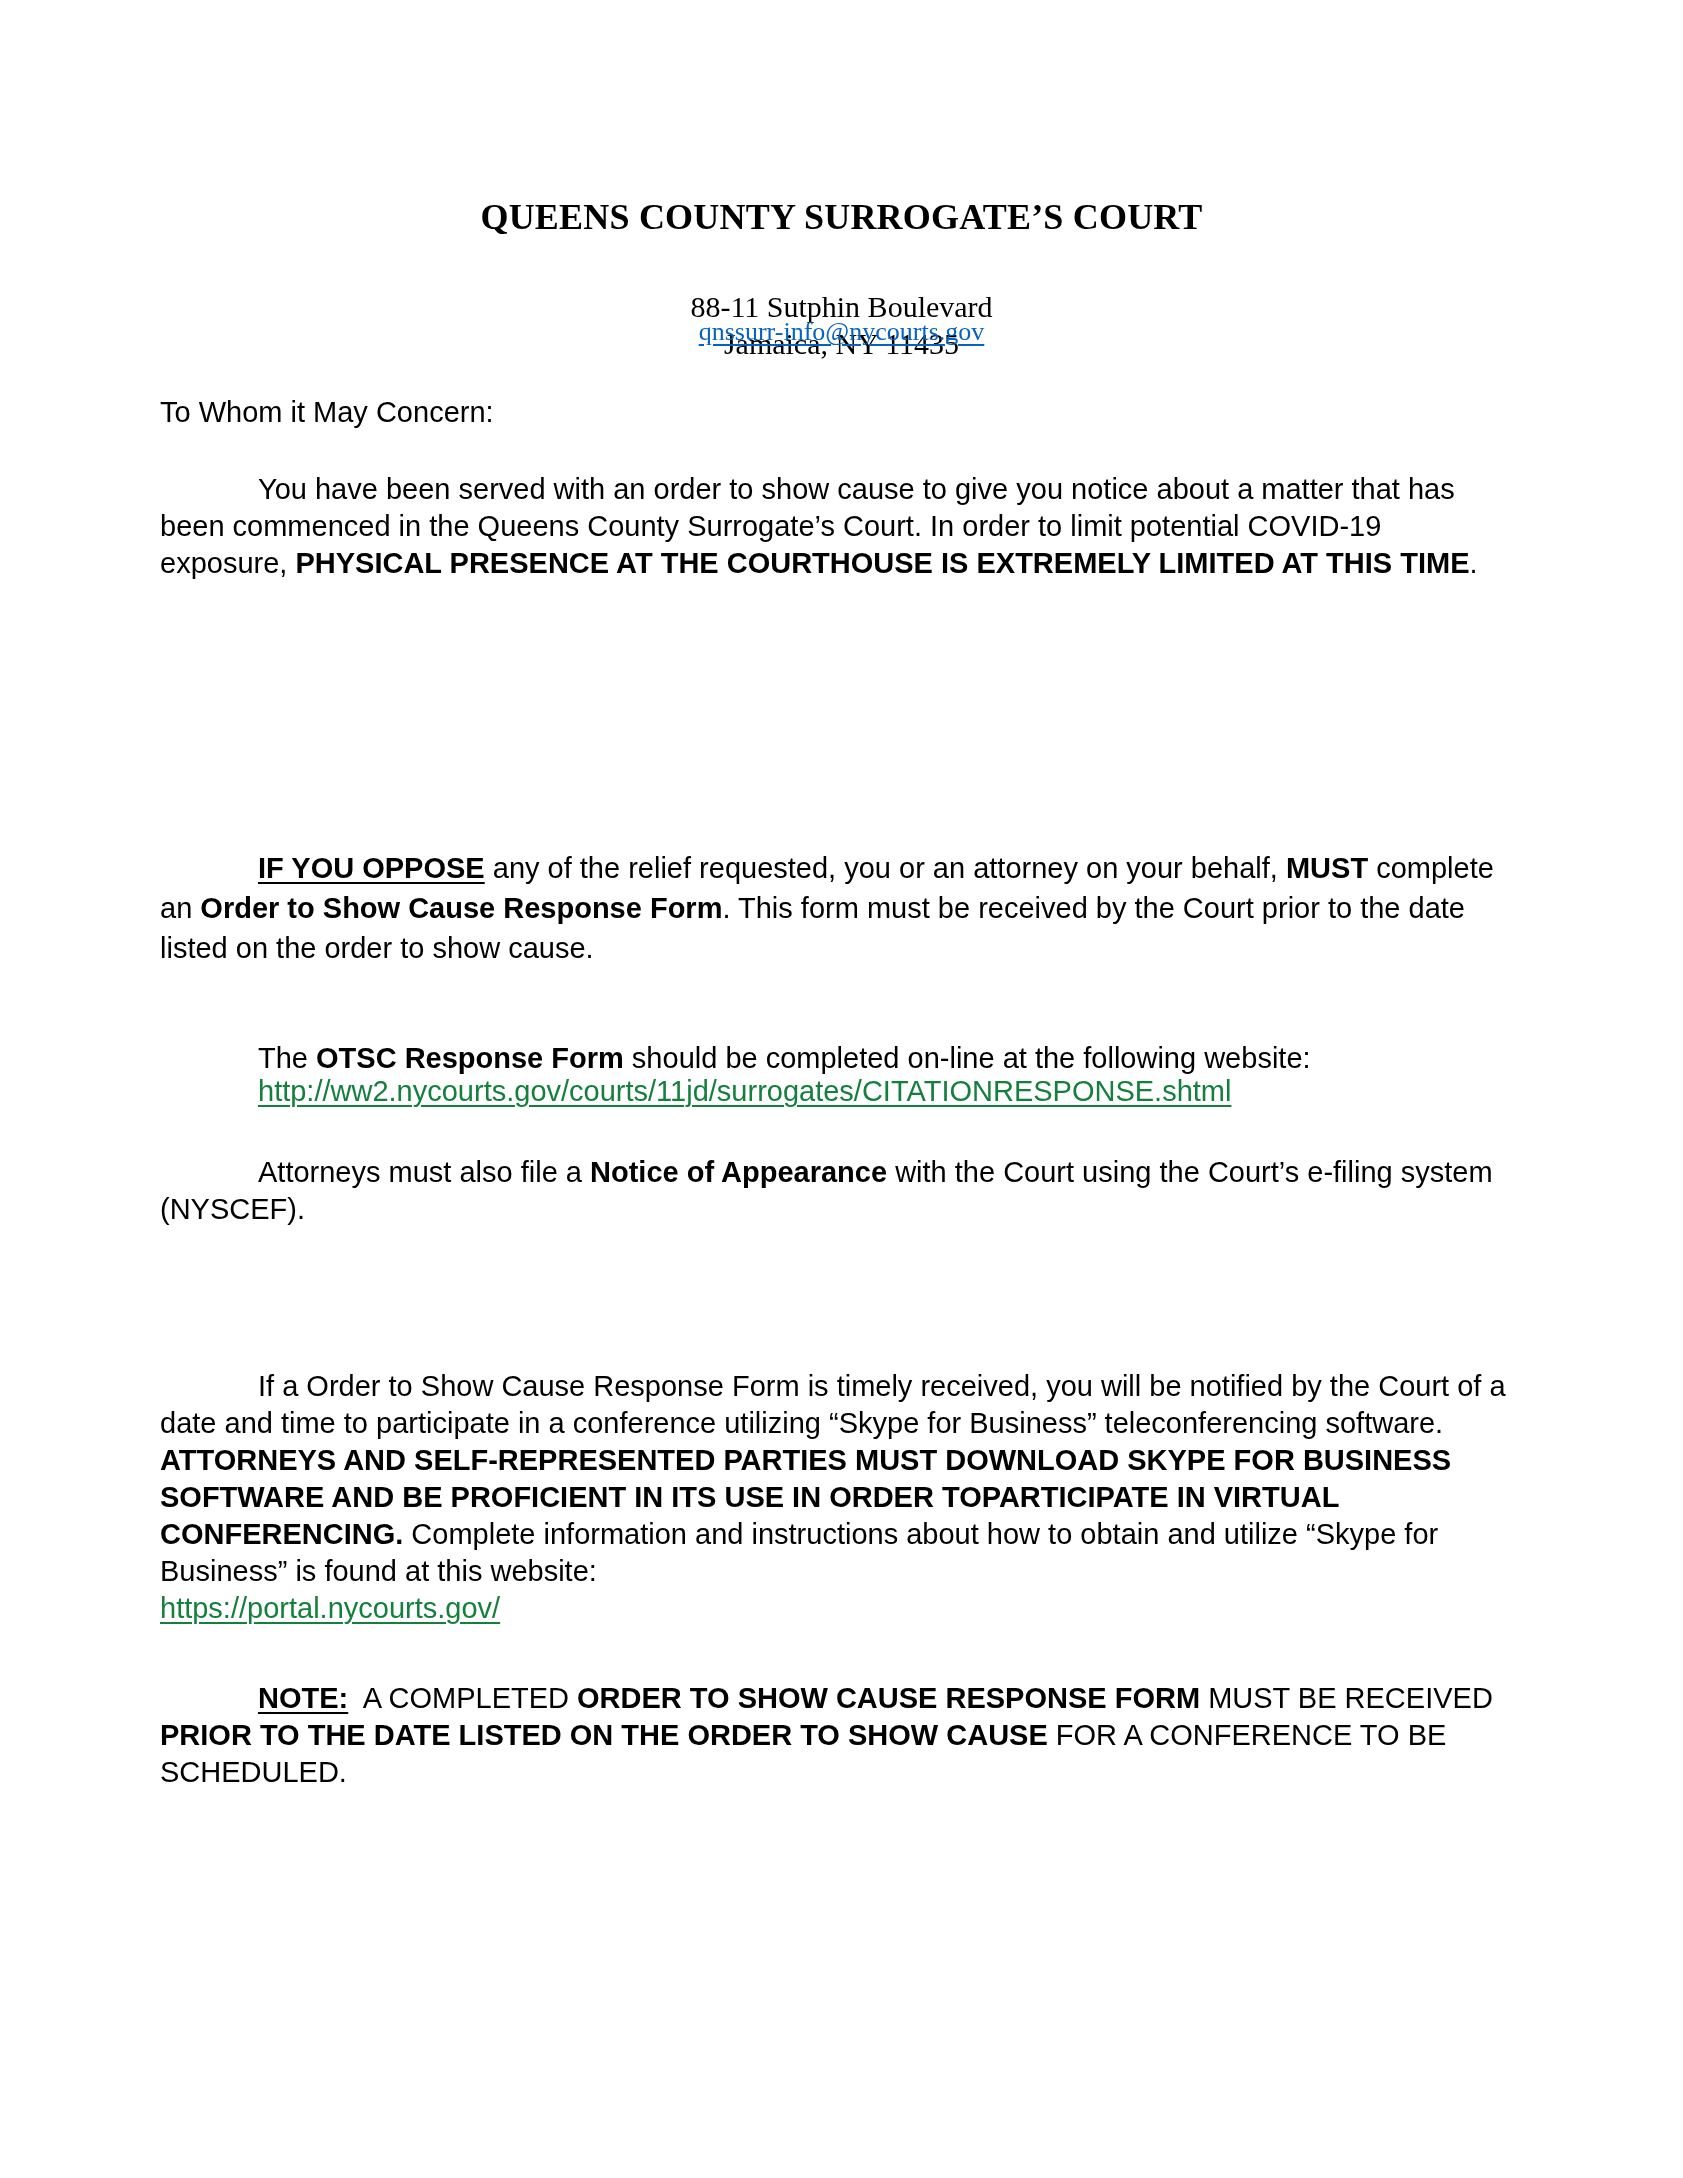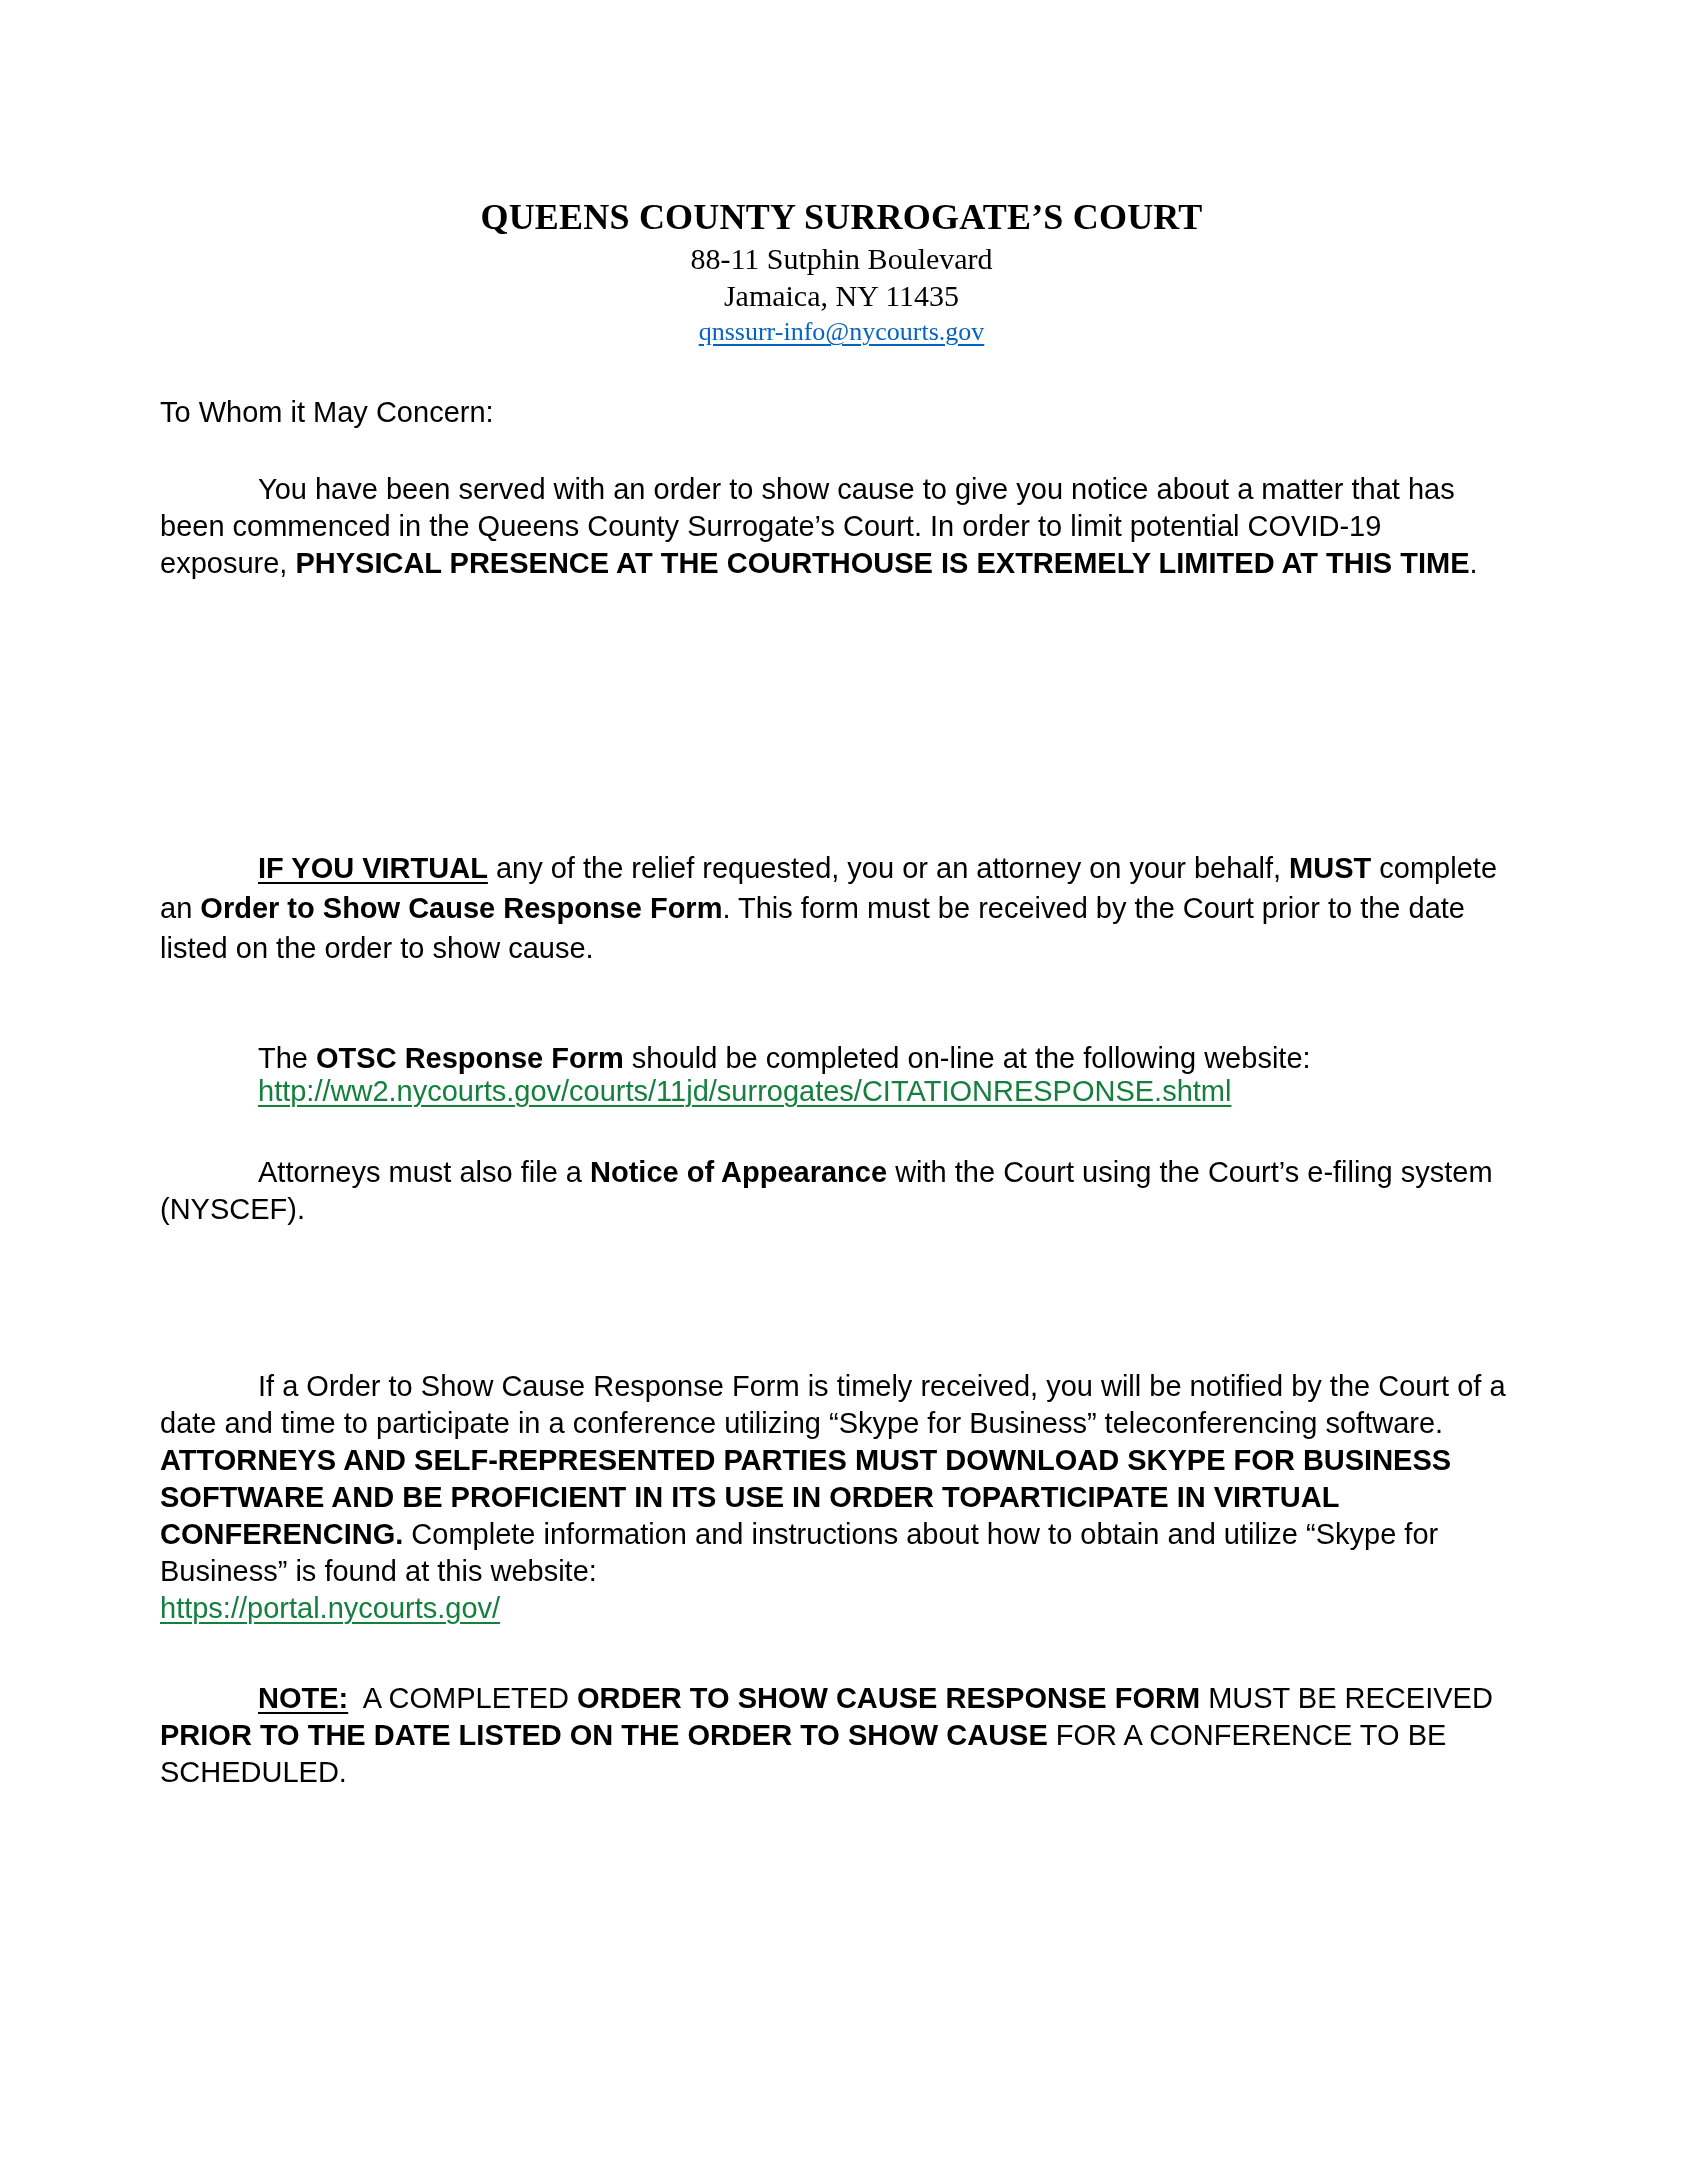--- a/index.html
+++ b/index.html
@@ -1,20 +1,20 @@
 <!DOCTYPE html>
 <html><head>
 <meta charset="utf-8">
 <style>
   html, body { margin: 0; padding: 0; background: #ffffff; }
   body { width: 1683px; height: 2178px; position: relative; overflow: hidden; color: #000; }
   .page { position: absolute; left: 0; top: 0; width: 1683px; height: 2178px; background: #fff; }
   .header { position: absolute; left: 0; width: 1683px; text-align: center; font-family: "Liberation Serif", "DejaVu Serif", serif; }
   .title { top: 196px; font-size: 36px; font-weight: bold; letter-spacing: 0.2px; }
-  .addr { font-size: 30px; }
+  .addr { font-size: 30px; margin-top: 48px; }
   .addr1 { top: 242px; }
   .addr2 { top: 279px; }
   .email { top: 317px; }
   .email a { color: #0563C1; text-decoration: underline; text-decoration-thickness: 2px; text-underline-offset: 4px; font-size: 26px; }
   .body-text { position: absolute; left: 160px; width: 1346px; font-family: "Liberation Sans", "DejaVu Sans", sans-serif; font-size: 29px; line-height: 37px; }
   .indent { text-indent: 98px; }
   .b { font-weight: bold; text-align: center; }
   .u { text-decoration: underline; text-decoration-thickness: 2px; text-underline-offset: 4px; }
   a.link { color: #15803d; text-decoration: underline; text-decoration-thickness: 2px; text-underline-offset: 4px; }
   .p-greet { top: 394px; }
@@ -39,21 +39,21 @@
   <div class="header email">
     <a>qnssurr-info@nycourts.gov</a>
   </div>
 
   <div class="body-text p-greet">To Whom it May Concern:</div>
 
   <div class="body-text p-served indent"><span>You have been served with an order to show cause to give you notice about a matter that has been commenced in the Queens County Surrogate’s Court. In order to limit potential COVID-19 exposure, </span><span class="b">PHYSICAL PRESENCE AT THE COURTHOUSE IS EXTREMELY LIMITED AT THIS TIME</span><span>.</span></div>
 
 
 
-  <div class="body-text p-oppose indent"><span class="b u">IF YOU VIRTUAL</span><span> any of the relief requested, you or an attorney on your behalf, </span><span class="b">MUST</span><span> complete an </span><span class="b">Order to Show Cause Response Form</span><span>.  This form must be received by the Court prior to the date listed on the order to show cause.</span></div>
+  <div class="body-text p-oppose indent"><span class="b u">IF YOU OPPOSE</span><span> any of the relief requested, you or an attorney on your behalf, </span><span class="b">MUST</span><span> complete an </span><span class="b">Order to Show Cause Response Form</span><span>.  This form must be received by the Court prior to the date listed on the order to show cause.</span></div>
 
   <div class="body-text p-otsc indent"><span>The </span><span class="b">OTSC Response Form</span><span> should be completed on-line at the following website:</span><br><a class="link block-link">http://ww2.nycourts.gov/courts/11jd/surrogates/CITATIONRESPONSE.shtml</a></div>
 
   <div class="body-text p-attys indent"><span>Attorneys must also file a </span><span class="b">Notice of Appearance</span><span> with the Court using the Court’s e-filing system (NYSCEF).</span></div>
 
   <div class="body-text p-ifa indent"><span>If a Order to Show Cause Response Form is timely received, you will be notified by the Court of a date and time to participate in a conference utilizing “Skype for Business” teleconferencing software.  </span><span class="b">ATTORNEYS AND SELF-REPRESENTED PARTIES MUST DOWNLOAD SKYPE FOR BUSINESS SOFTWARE AND BE PROFICIENT IN ITS USE IN ORDER TOPARTICIPATE IN VIRTUAL CONFERENCING.</span><span> Complete information and instructions about how to obtain and utilize “Skype for Business” is found at this website:</span><br><a class="link" style="text-indent:0;display:inline-block;">https://portal.nycourts.gov/</a></div>
 
   <div class="body-text p-note indent"><span class="b u">NOTE:</span><span style="white-space:pre-wrap;">  A COMPLETED </span><span class="b">ORDER TO SHOW CAUSE RESPONSE FORM</span><span> MUST BE RECEIVED </span><span class="b">PRIOR TO THE DATE LISTED ON THE ORDER TO SHOW CAUSE</span><span> FOR A CONFERENCE TO BE SCHEDULED.</span></div>
 
 </div>

